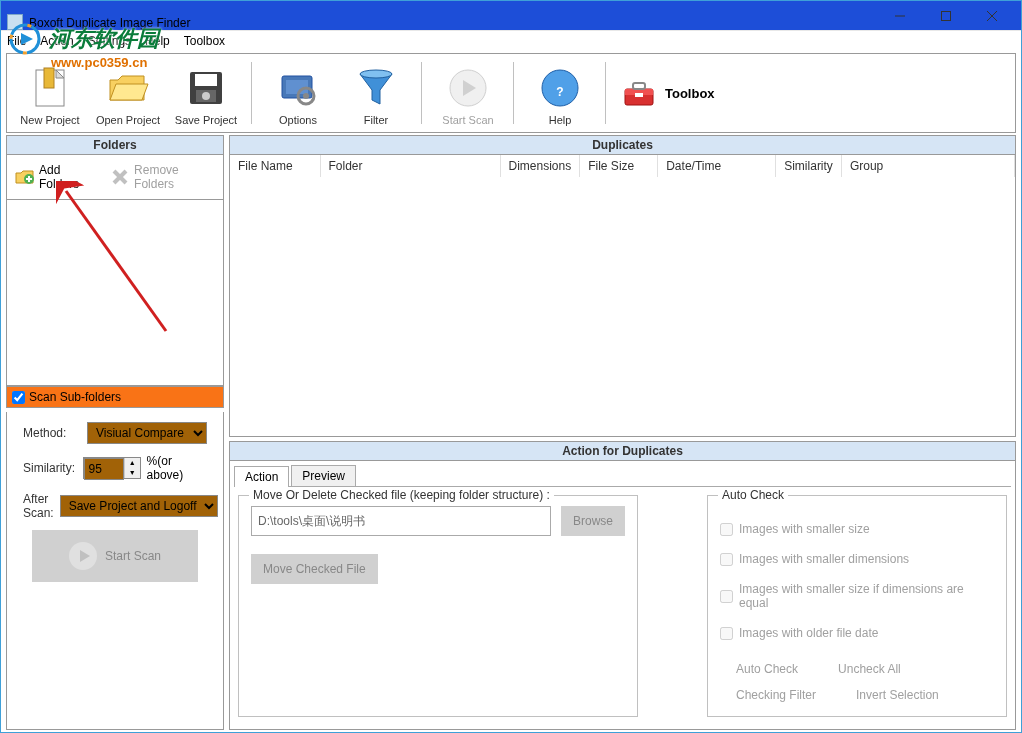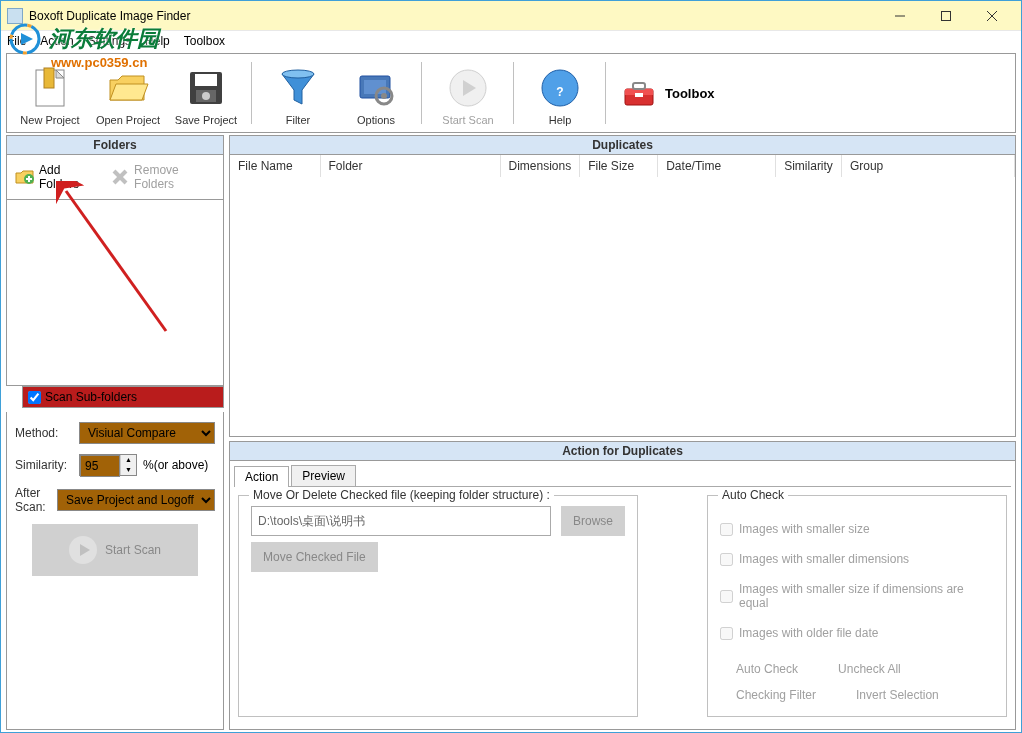--- a/index.html
+++ b/index.html
@@ -1,19 +1,19 @@
 <!DOCTYPE html>
 <html><head>
 <meta charset="utf-8">
 <style>
 * { box-sizing: border-box; margin: 0; padding: 0; font-family: "Segoe UI", Tahoma, sans-serif; font-size: 12px; }
 body { background: #fff; width: 1022px; height: 733px; overflow: hidden; position: relative; border: 1px solid #3fa0d8; }
 
 
-.titlebar { height: 30px; background: #fef9c3; display: flex; align-items: center; padding: 0 6px; border-bottom: 1px solid #e8e8e8; }
+.titlebar { height: 30px; background: #1d4ed8; display: flex; align-items: flex-end; padding: 0 6px; border-bottom: 1px solid #e8e8e8; }
 .titlebar .app-icon { width: 16px; height: 16px; margin-right: 6px; background: #c9e0f0; border: 1px solid #7ea8c8; }
 .titlebar .title { flex: 1; color: #000; font-size: 12px; }
 .winbtn { width: 46px; height: 28px; display: flex; align-items: center; justify-content: center; font-family: "Segoe MDL2 Assets", sans-serif; color: #333; }
 
 
 .menubar { height: 20px; display: flex; align-items: center; padding: 0 6px; gap: 14px; color: #000; font-size: 12px; }
 .menubar span { cursor: default; }
 
 
 .toolbar { height: 80px; border: 1px solid #999; margin: 2px 5px; display: flex; align-items: center; padding: 2px 6px; }
@@ -33,26 +33,26 @@
 
 .panel-header { background: #d6e5f5; border: 1px solid #999; text-align: center; font-weight: bold; font-size: 12px; padding: 2px 0; color: #333; }
 
 
 .folders-panel { display: flex; flex-direction: column; height: 273px; }
 .folder-btns { display: flex; padding: 6px 4px; gap: 4px; border: 1px solid #999; border-top: none; }
 .fbtn { display: flex; align-items: center; gap: 4px; padding: 2px 4px; font-size: 12px; }
 .fbtn .ic { width: 20px; height: 20px; }
 .fbtn.disabled { color: #a0a0a0; }
 .folder-list { flex: 1; background: #fff; }
-.scan-sub { background: #b91c1c; padding: 3px 5px; border: 1px solid #999; margin-left: 16px; }
+.scan-sub { background: #f97316; padding: 3px 5px; border: 1px solid #999; }
 .scan-sub input { vertical-align: middle; margin-right: 4px; }
 
 
 .scan-panel { display: flex; flex-direction: column; flex: 1; }
-.scan-body { border: 1px solid #999; border-top: none; flex: 1; padding: 10px 8px; }
+.scan-body { border: 1px solid #999; border-top: none; flex: 1; padding: 10px 16px; }
 .form-row { display: flex; align-items: center; margin-bottom: 10px; gap: 6px; }
 .form-row label { width: 58px; color: #333; }
 .form-row select, .form-row input[type=text] { border: 1px solid #888; padding: 2px 4px; height: 22px; background: #a16207; }
 .form-row .sim-spin { width: 58px; height: 22px; display: flex; border: 1px solid #888; }
 .sim-spin input { border: none; width: 40px; padding: 2px 4px; }
 .sim-spin .spbtns { width: 16px; display: flex; flex-direction: column; border-left: 1px solid #ccc; }
 .sim-spin .spbtns div { flex: 1; font-size: 7px; text-align: center; line-height: 9px; background: #f0f0f0; }
 .start-scan-btn { width: 166px; height: 52px; margin: 10px auto 0; background: #d0d0d0; display: flex; align-items: center; justify-content: center; gap: 8px; color: #888; border: none; }
 .start-scan-btn .play-ic { width: 28px; height: 28px; border-radius: 50%; background: #e0e0e0; position: relative; }
 .start-scan-btn .play-ic::after { content: ""; position: absolute; left: 11px; top: 8px; border-left: 10px solid #c0c0c0; border-top: 6px solid transparent; border-bottom: 6px solid transparent; }
@@ -67,21 +67,21 @@
 .action-panel { display: flex; flex-direction: column; flex: 1; }
 .action-body { border: 1px solid #999; border-top: none; flex: 1; padding: 4px; }
 .tabs { display: flex; border-bottom: 1px solid #aaa; }
 .tab { padding: 3px 10px; border: 1px solid #aaa; border-bottom: none; background: #fff; margin-right: 2px; position: relative; top: 1px; }
 .tab.inactive { background: #f0f0f0; top: 0; }
 .tab-content { display: flex; padding: 8px 4px; gap: 10px; justify-content: space-between; }
 .fieldset { border: 1px solid #c0c0c0; padding: 10px 12px 8px; position: relative; }
 .fieldset > .legend { position: absolute; top: -8px; left: 10px; background: #fff; padding: 0 4px; color: #333; font-size: 12px; }
 .fs-move { flex: 1; max-width: 400px; }
 .fs-auto { width: 300px; }
-.path-row { display: flex; gap: 10px; margin-bottom: 6px; }
+.path-row { display: flex; gap: 10px; margin-bottom: 18px; }
 .path-row input { flex: 1; border: 1px solid #aaa; padding: 3px 6px; color: #666; }
 .gray-btn { background: #d0d0d0; border: none; padding: 8px 12px; color: #888; font-size: 12px; min-width: 60px; }
 .chk-row { display: flex; align-items: center; gap: 6px; margin: 16px 0; color: #666; font-size: 12px; }
 .chk-row.disabled, .chk-row.disabled input { color: #a0a0a0; }
 .chk-row input[type=checkbox] { width: 13px; height: 13px; }
 .chk-check { color: #666; }
 .link-row { display: flex; gap: 40px; padding: 6px 16px; }
 .link-row span { color: #a0a0a0; font-size: 12px; }
 
 
@@ -159,36 +159,36 @@
           </svg>
       </div>
       <div class="lbl">Save Project</div>
     </div>
   </div>
   <div class="tool-sep"></div>
   <div class="tool-group">
     <div class="tool-btn">
       <div class="ic">
         <svg width="44" height="44">
-            <path d="M6 8 L38 8 L26 24 L26 38 L18 34 L18 24 Z" fill="#4090d8" stroke="#2060a0"></path>
-            <ellipse cx="22" cy="8" rx="16" ry="4" fill="#80c0f0" stroke="#2060a0"></ellipse>
-          </svg>
-      </div>
-      <div class="lbl">Filter</div>
-    </div>
-    <div class="tool-btn">
-      <div class="ic">
-        <svg width="44" height="44">
             <rect x="6" y="10" width="30" height="22" rx="2" fill="#4878b8" stroke="#2050a0"></rect>
             <rect x="10" y="14" width="22" height="14" fill="#6090d0"></rect>
             <circle cx="30" cy="30" r="8" fill="none" stroke="#888" stroke-width="3"></circle>
             <circle cx="30" cy="30" r="3" fill="#888"></circle>
           </svg>
       </div>
       <div class="lbl">Options</div>
+    </div>
+    <div class="tool-btn">
+      <div class="ic">
+        <svg width="44" height="44">
+            <path d="M6 8 L38 8 L26 24 L26 38 L18 34 L18 24 Z" fill="#4090d8" stroke="#2060a0"></path>
+            <ellipse cx="22" cy="8" rx="16" ry="4" fill="#80c0f0" stroke="#2060a0"></ellipse>
+          </svg>
+      </div>
+      <div class="lbl">Filter</div>
     </div>
   </div>
   <div class="tool-sep"></div>
   <div class="tool-group">
     <div class="tool-btn disabled">
       <div class="ic">
         <svg width="44" height="44">
             <circle cx="22" cy="22" r="18" fill="#f0f0f0" stroke="#d0d0d0"></circle>
             <path d="M17 14 L30 22 L17 30 Z" fill="#d0d0d0"></path>
           </svg>

